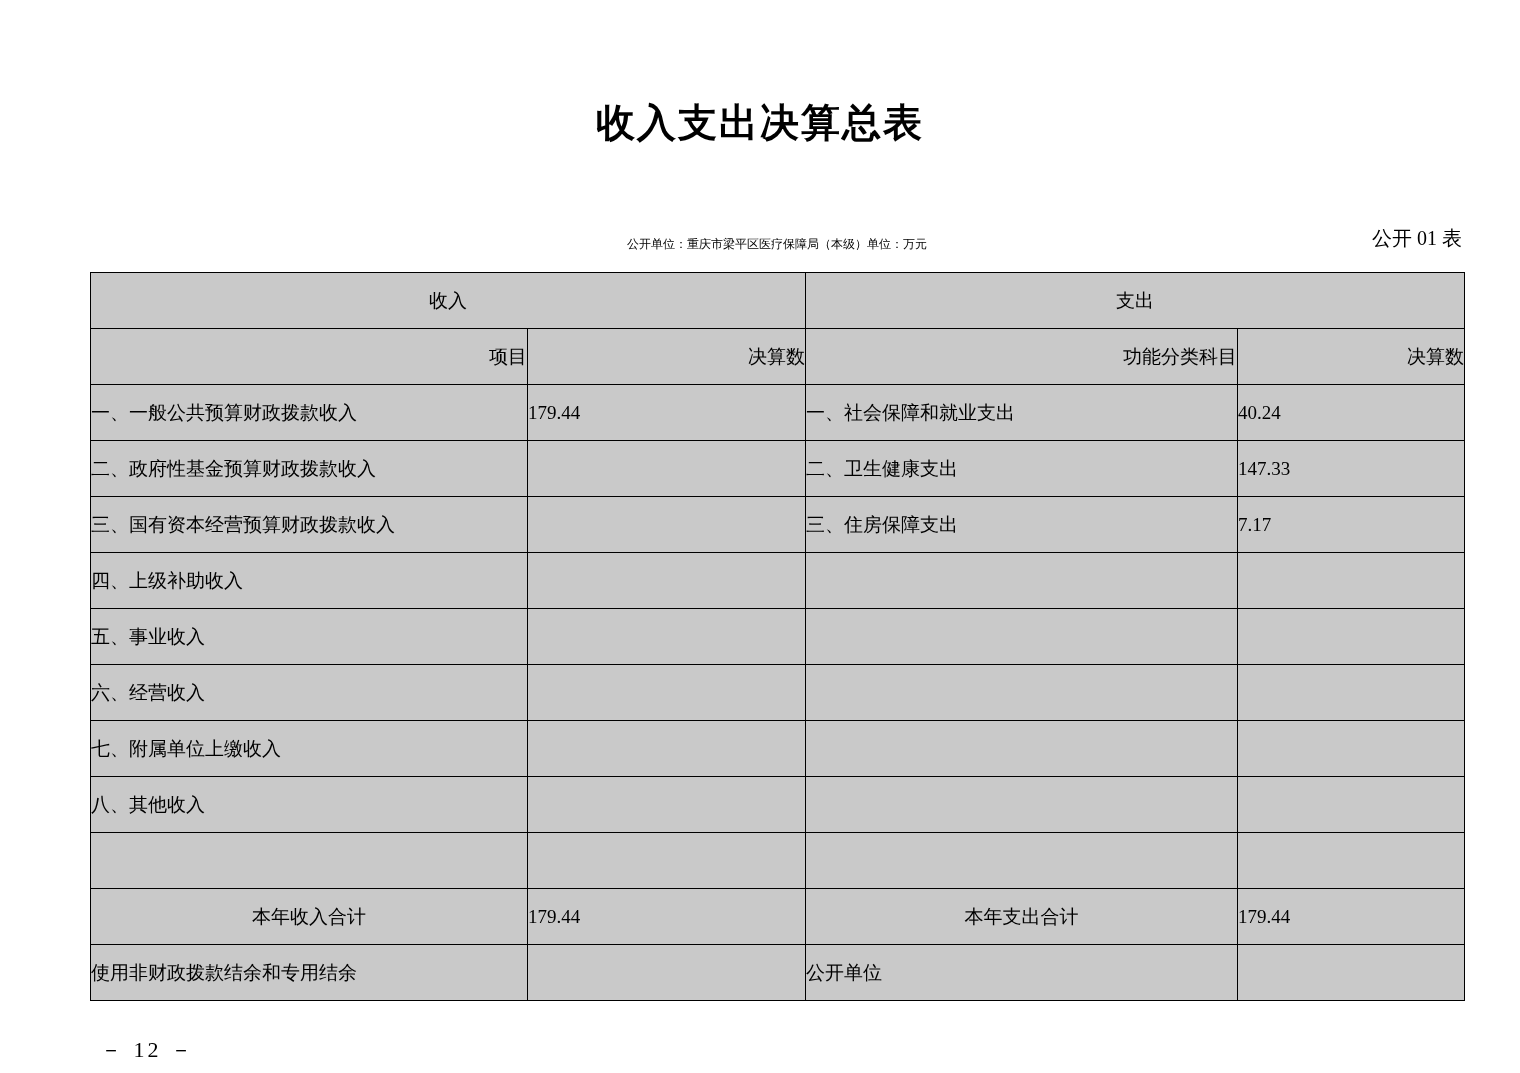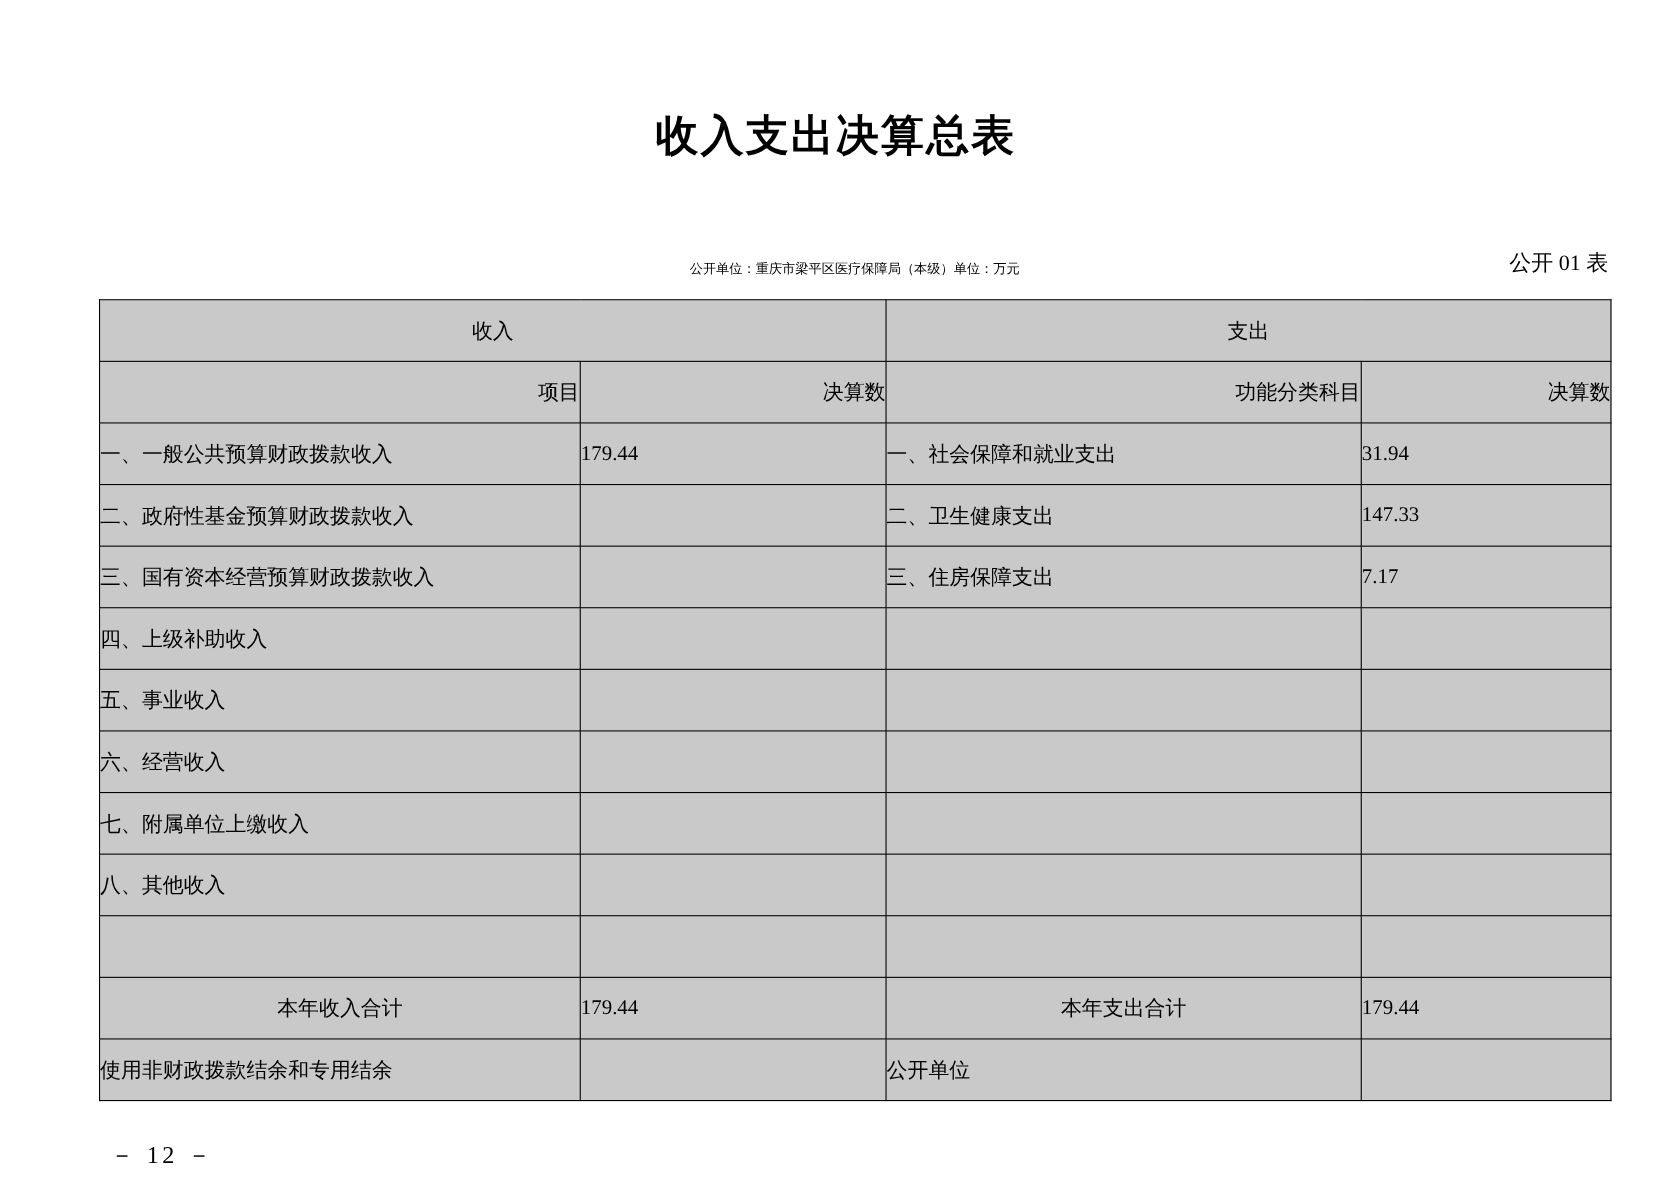--- a/index.html
+++ b/index.html
@@ -134,21 +134,21 @@
         <td class="hdr-col">项目</td>
         <td class="hdr-col">决算数</td>
         <td class="hdr-col">功能分类科目</td>
         <td class="hdr-col">决算数</td>
       </tr>
 
       <tr>
         <td class="label">一、一般公共预算财政拨款收入</td>
         <td class="num">179.44</td>
         <td class="label">一、社会保障和就业支出</td>
-        <td class="num">31.94</td>
+        <td class="num">40.24</td>
       </tr>
       <tr>
         <td class="label">二、政府性基金预算财政拨款收入</td>
         <td class="num"></td>
         <td class="label">二、卫生健康支出</td>
         <td class="num">147.33</td>
       </tr>
       <tr>
         <td class="label">三、国有资本经营预算财政拨款收入</td>
         <td class="num"></td>

